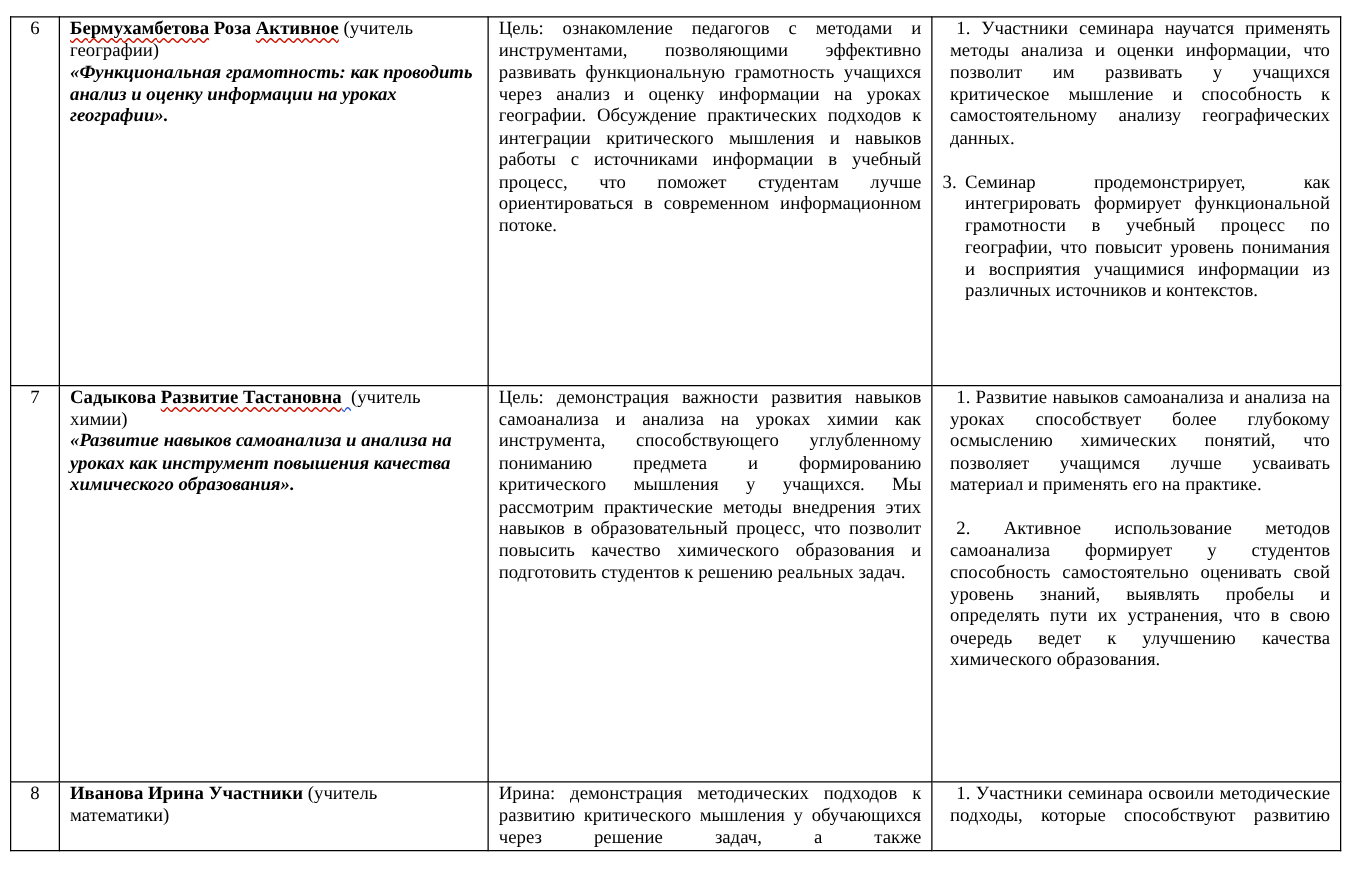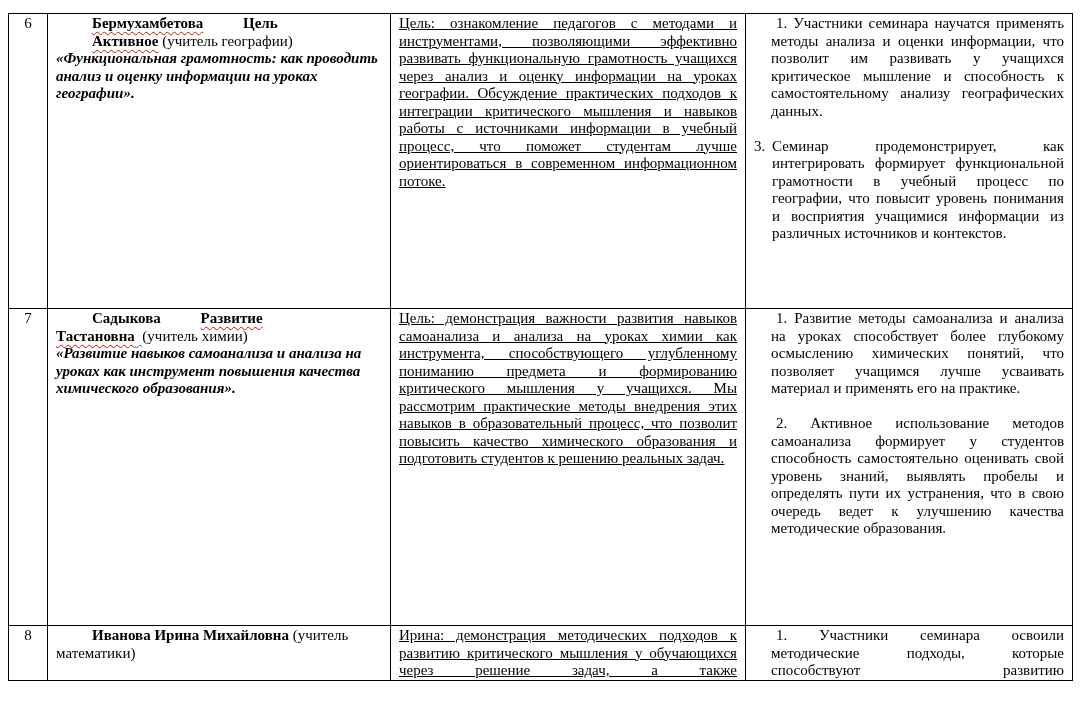--- a/index.html
+++ b/index.html
@@ -38,30 +38,30 @@
   }
   tr.r6 { height: 295px; }
   tr.r7 { height: 317px; }
   tr.r8 { height: 54px; }
   p { margin: 0; }
   .num {
     text-align: center;
     padding-left: 2px;
     padding-right: 2px;
   }
-  .b { font-weight: bold; margin-left: 36px; }
+  .b { font-weight: bold; }
   .topic {
     font-weight: bold;
     font-style: italic;
     font-family: Liberation Serif, serif;
   }
-  .goal { text-align: justify; text-decoration: underline; }
+  .goal { text-align: justify; }
   .outcome {
     text-align: justify;
-    margin-left: 17px;
+    margin-left: 6px;
     text-indent: 5px;
   }
   .gap { margin-top: 17.5px; }
   .hanging {
     display: flex;
     margin-left: 0;
     text-indent: 0;
   }
   .hanging .marker { flex: 0 0 18px; }
   .hanging .htext { flex: 1 1 auto; text-align: justify; }
@@ -96,21 +96,21 @@
       <col style="width:355px">
       <col style="width:327px">
     </colgroup>
 
     <tbody>
         <tr class="r6">
       <td class="num">
         <p>6</p>
       </td>
       <td>
-        <p class="name-line"><span class="b wavy-red">Бермухамбетова</span><span class="b"> Цель </span><span class="b wavy-red">Активное</span><span> (учитель географии)</span></p>
+        <p class="name-line"><span class="b wavy-red">Бермухамбетова</span><span class="b"> Роза </span><span class="b wavy-red">Активное</span><span> (учитель географии)</span></p>
         <p class="topic">«Функциональная грамотность: как проводить анализ и оценку информации на уроках географии».</p>
       </td>
       <td>
         <p class="goal">Цель: ознакомление педагогов с методами и инструментами, позволяющими эффективно развивать функциональную грамотность учащихся через анализ и оценку информации на уроках географии. Обсуждение практических подходов к интеграции критического мышления и навыков работы с источниками информации в учебный процесс, что поможет студентам лучше ориентироваться в современном информационном потоке.</p>
       </td>
       <td>
         <p class="outcome"><span>1.</span> <span>Участники семинара научатся применять методы анализа и оценки информации, что позволит им развивать у учащихся критическое мышление и способность к самостоятельному анализу географических данных.</span></p>
         <div class="hanging gap">
           <span class="marker">3.</span>
           <div class="htext">Семинар продемонстрирует, как интегрировать формирует функциональной грамотности в учебный процесс по географии, что повысит уровень понимания и восприятия учащимися информации из различных источников и контекстов.</div>
@@ -123,32 +123,32 @@
         <p>7</p>
       </td>
       <td>
         <p class="name-line"><span class="b">Садыкова </span><span class="b wavy-red">Развитие Тастановна</span><span class="wavy-blue">&nbsp;&nbsp;</span><span>(учитель химии)</span></p>
         <p class="topic">«Развитие навыков самоанализа и анализа на уроках как инструмент повышения качества химического образования».</p>
       </td>
       <td>
         <p class="goal">Цель: демонстрация важности развития навыков самоанализа и анализа на уроках химии как инструмента, способствующего углубленному пониманию предмета и формированию критического мышления у учащихся. Мы рассмотрим практические методы внедрения этих навыков в образовательный процесс, что позволит повысить качество химического образования и подготовить студентов к решению реальных задач.</p>
       </td>
       <td>
-        <p class="outcome"><span>1.</span> <span>Развитие методы самоанализа и анализа на уроках способствует более глубокому осмыслению химических понятий, что позволяет учащимся лучше усваивать материал и применять его на практике.</span></p>
-        <p class="outcome gap"><span>2.</span> <span>Активное использование методов самоанализа формирует у студентов способность самостоятельно оценивать свой уровень знаний, выявлять пробелы и определять пути их устранения, что в свою очередь ведет к улучшению качества методические образования.</span></p>
+        <p class="outcome"><span>1.</span> <span>Развитие навыков самоанализа и анализа на уроках способствует более глубокому осмыслению химических понятий, что позволяет учащимся лучше усваивать материал и применять его на практике.</span></p>
+        <p class="outcome gap"><span>2.</span> <span>Активное использование методов самоанализа формирует у студентов способность самостоятельно оценивать свой уровень знаний, выявлять пробелы и определять пути их устранения, что в свою очередь ведет к улучшению качества химического образования.</span></p>
       </td>
     </tr>
 
     <tr class="r8">
       <td class="num">
         <p>8</p>
       </td>
       <td>
         <div class="clip">
-          <p class="name-line"><span class="b">Иванова Ирина Михайловна</span><span> (учитель математики)</span></p>
+          <p class="name-line"><span class="b">Иванова Ирина Участники</span><span> (учитель математики)</span></p>
         </div>
       </td>
       <td>
         <div class="clip">
           <p class="goal just-last">Ирина: демонстрация методических подходов к развитию критического мышления у обучающихся через решение задач, а также</p>
         </div>
       </td>
       <td>
         <div class="clip">
           <p class="outcome just-last"><span>1.</span> <span>Участники семинара освоили методические подходы, которые способствуют развитию</span></p>

